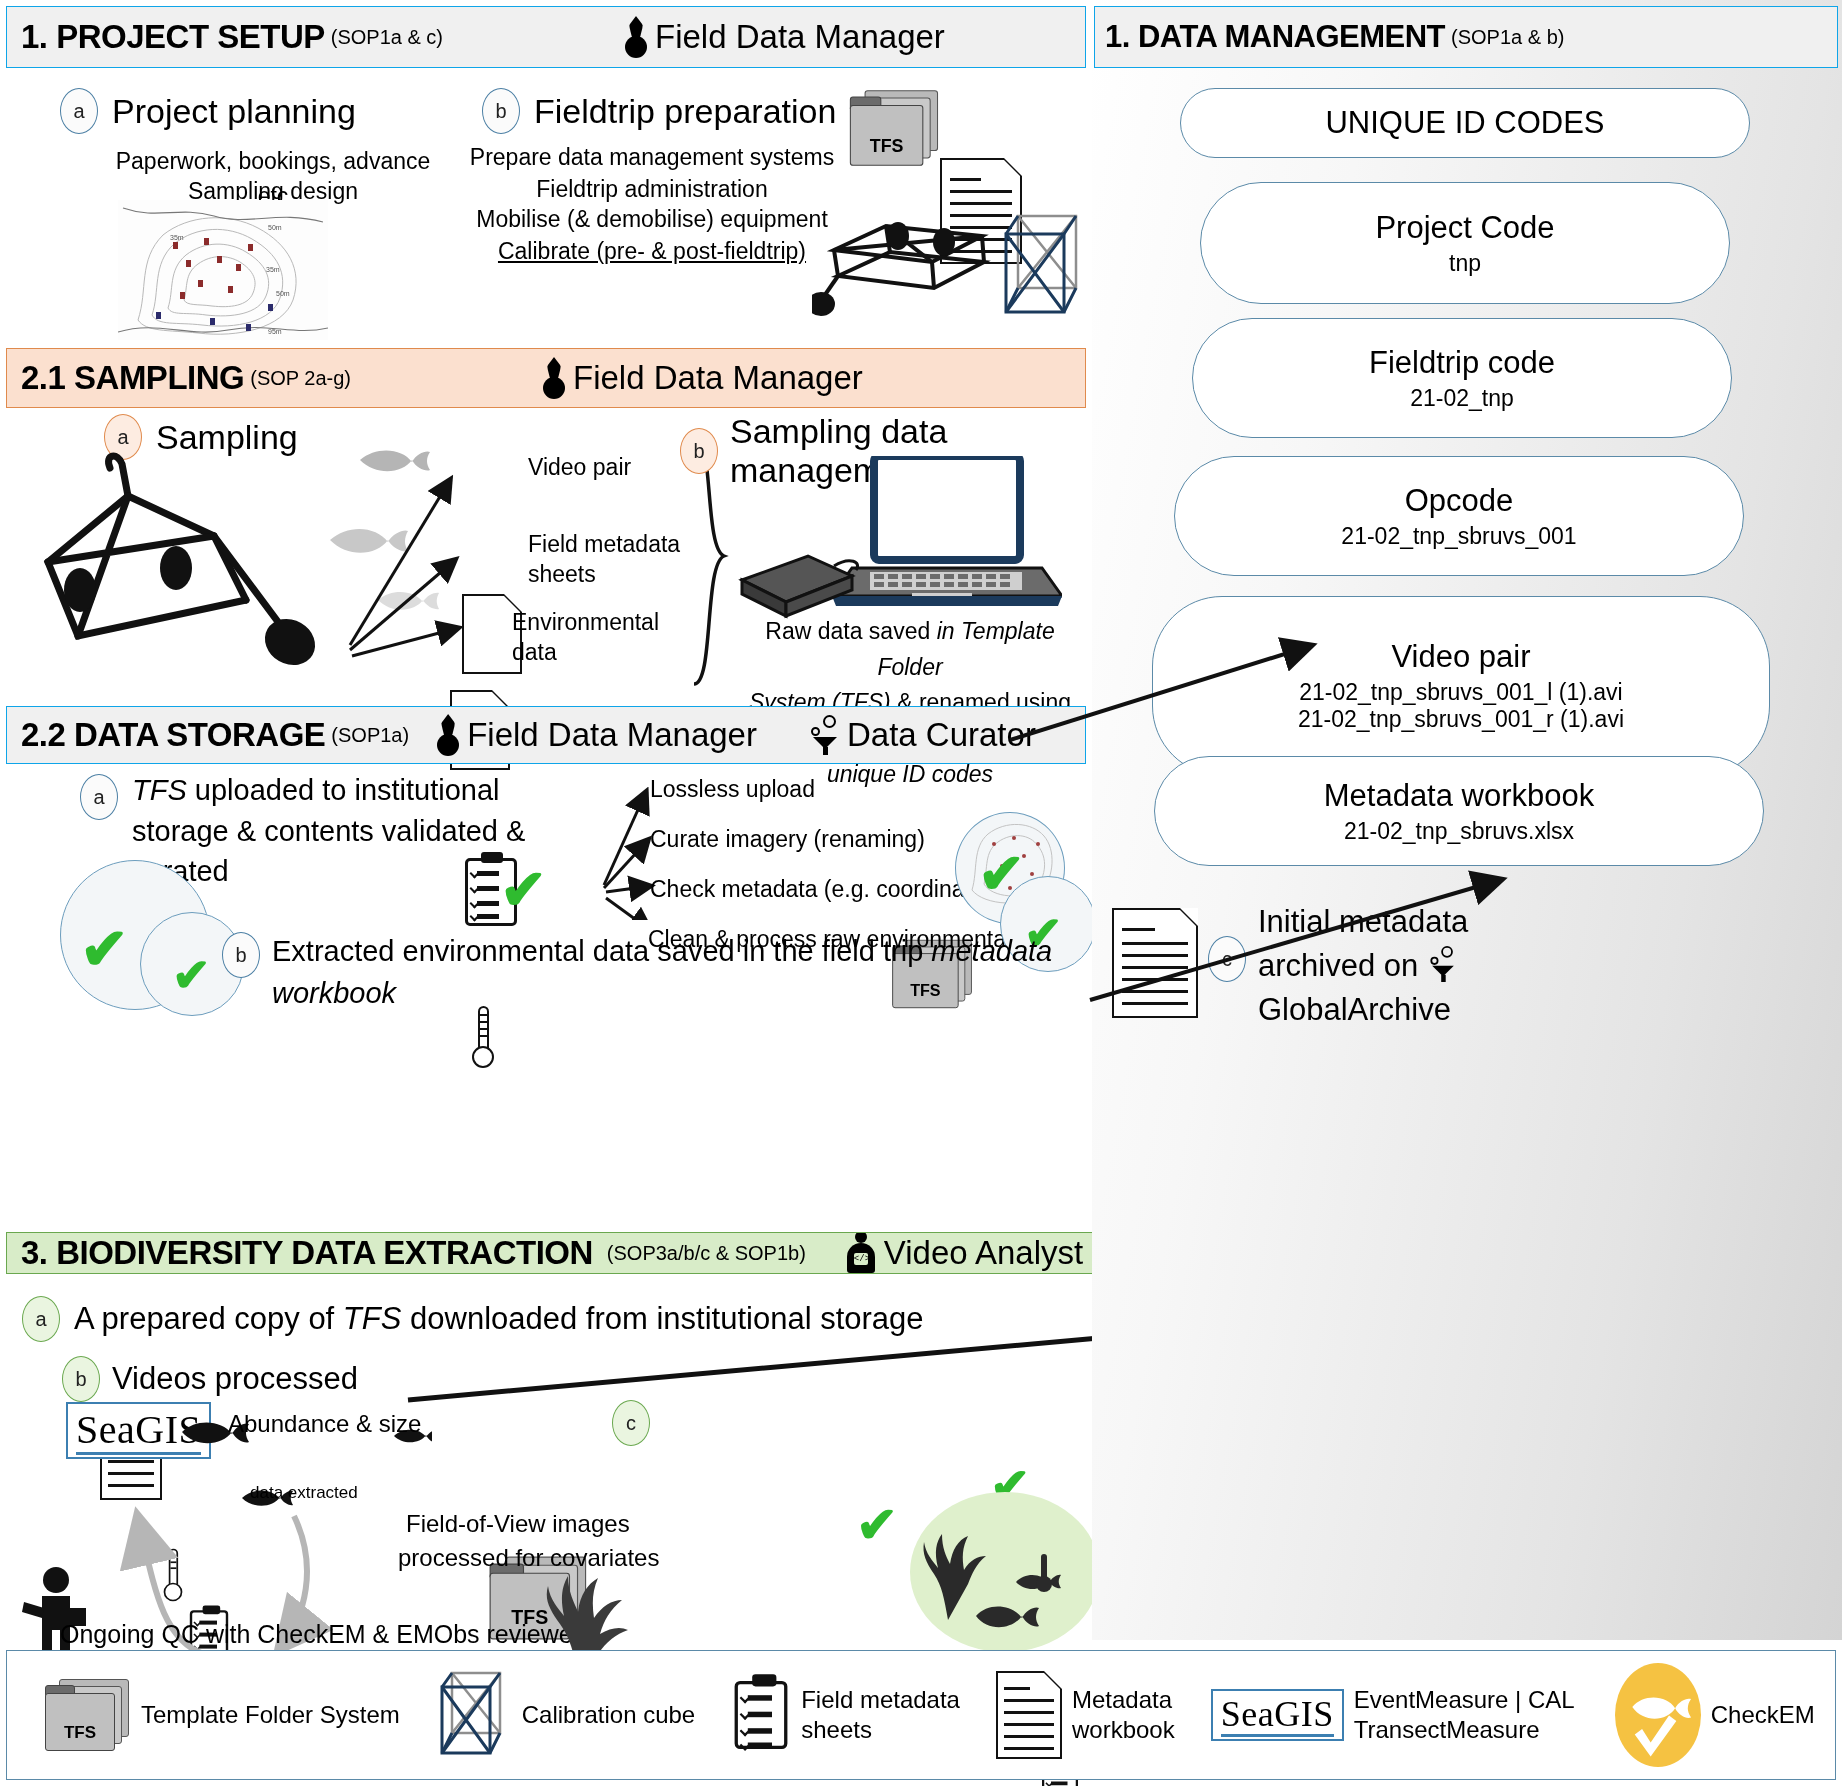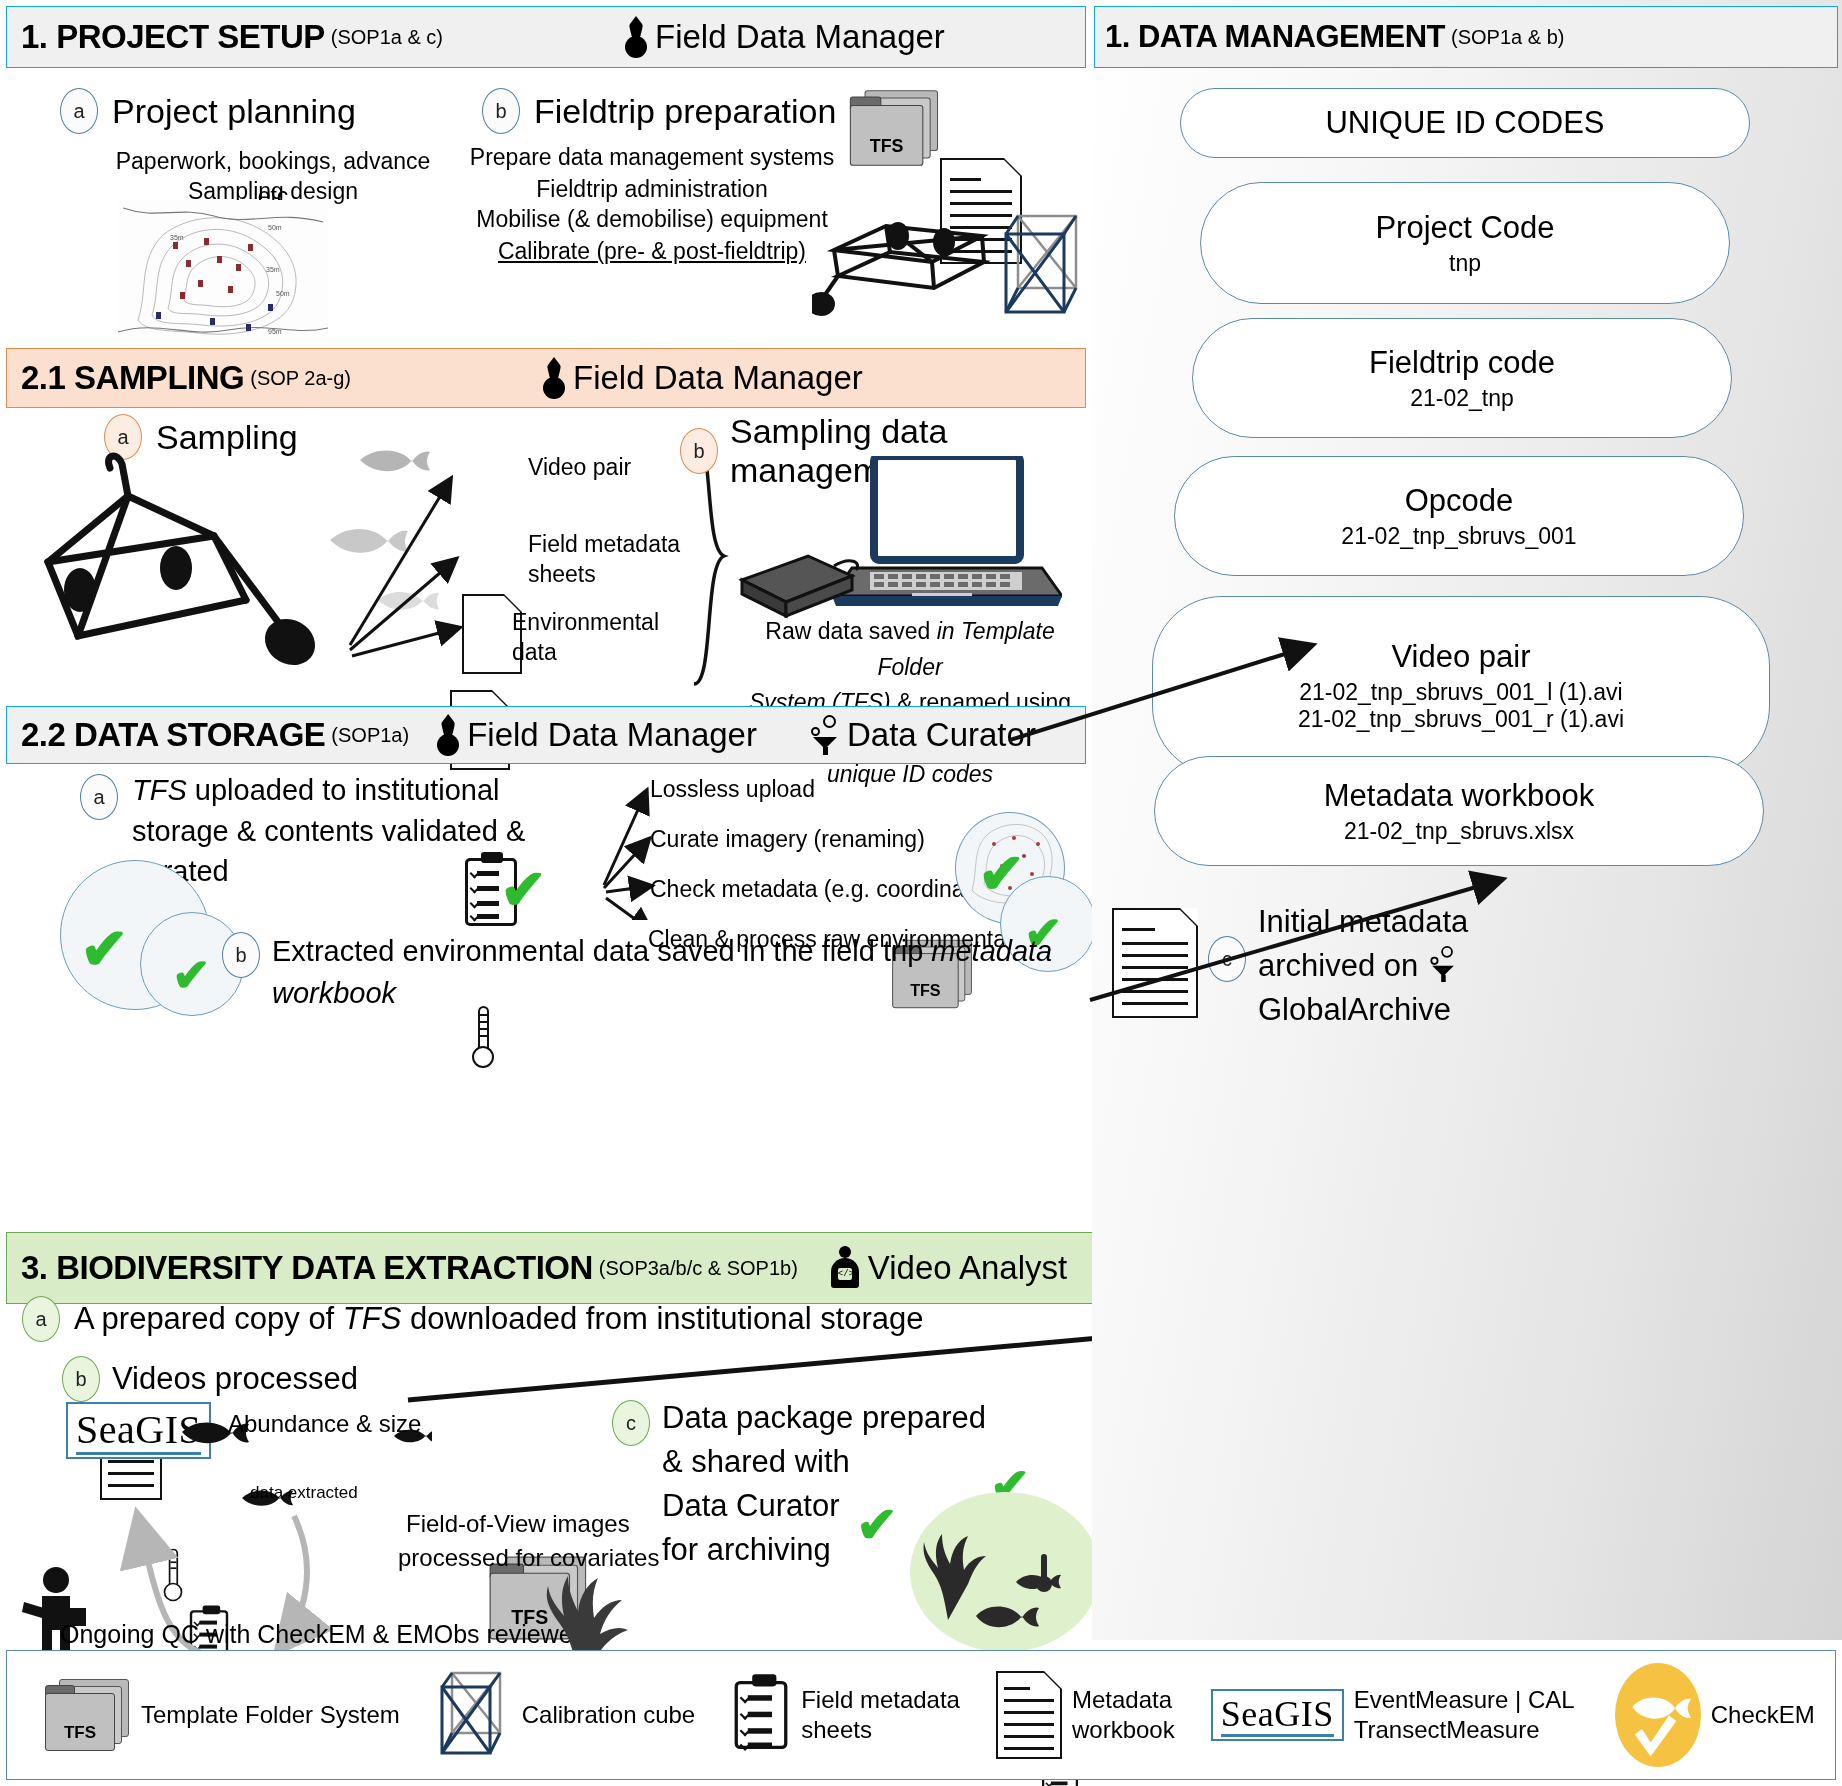--- a/index.html
+++ b/index.html
@@ -502,21 +502,21 @@
   </div>
   <div class="check abs" style="left:1024px; top:910px; font-size:46px; line-height:1;">✔</div>
 
   <div class="abs" style="left:222px; top:930px; display:flex; align-items:flex-start; gap:12px; width:840px;">
     <span class="step" style="margin-top:2px;">b</span>
     <span style="font-size:29px; line-height:1.45;">
       <span>Extracted environmental data saved in the field trip </span><i>metadata workbook</i>
     </span>
   </div>
 
-  <div class="band green" style="left:6px; top:1232px; width:1580px; height:72px;">
+  <div class="band green" style="left:6px; top:1232px; width:1580px; height:42px;gap:8px;">
     <span class="band-title">3. BIODIVERSITY DATA EXTRACTION</span>
     <span class="band-sop">(SOP3a/b/c &amp; SOP1b)</span>
     <span class="role" style="margin-left:30px;">
       <span class="ic-va">
         <span class="head"></span>
           <span class="body"></span>
           <span class="scr">&lt;/&gt;</span>
       </span>
       <span class="role-label">Video Analyst</span>
     </span>
@@ -586,26 +586,20 @@
 
   <svg class="abs" style="left:516px; top:1540px;" width="130" height="140">
     <g fill="#3a3a3a">
       <path d="M62 138 c-4-26 -8-40 -18-54 c-10-14 -16-24 -12-38 c2 14 10 22 16 30 c-4-18 -2-30 4-40 c0 16 6 26 10 36 c2-18 10-28 20-34 c-6 14 -6 26 -4 40 c8-12 18-18 28-18 c-12 10 -18 20 -22 34 c10-6 20-8 28-4 c-12 4 -22 12 -30 24 c-8 12 -12 26 -12 44Z"></path>
       <path d="M58 136 c-10-8 -22-10 -34-8 c10-8 24-8 34-2Z"></path>
     </g>
   </svg>
 
   <div class="abs" style="left:612px; top:1396px; display:flex; align-items:flex-start; gap:12px;">
     <span class="step green" style="margin-top:4px;">c</span>
-    <span style="font-size:31px; line-height:1.42;">
-      <span>Data package prepared</span><br>
-      <span>&amp; shared with</span><br>
-      <span>Data Curator</span><br>
-      <span>for archiving</span>
-    </span>
   </div>
 
   <div class="check abs" style="left:856px; top:1500px; font-size:50px; line-height:1;">✔</div>
 
   <div class="check abs" style="left:990px; top:1462px; font-size:48px; line-height:1;">✔</div>
   <div class="abs" style="left:910px; top:1492px; width:190px; height:160px; border-radius:50%; background:#dff0cc;"></div>
   <svg class="abs" style="left:920px; top:1500px;" width="170" height="150">
     <g fill="#2a2a2a">
       <path d="M28 120 c-4-22 -6-34 -14-46 c-8-12 -12-20 -10-32 c2 12 8 18 14 26 c-4-16 -2-26 4-34 c0 14 4 22 8 30 c2-14 8-24 18-28 c-6 12 -6 22 -4 34 c6-10 14-14 22-14 c-10 8 -14 18 -18 28Z"></path>
       <path d="M56 116 c12-14 36-12 46 2 c4-8 13-12 17-10 c-4 6-4 12 0 18 c-4 2-13-2-17-10 c-10 14-34 16-46 0Z"></path>

